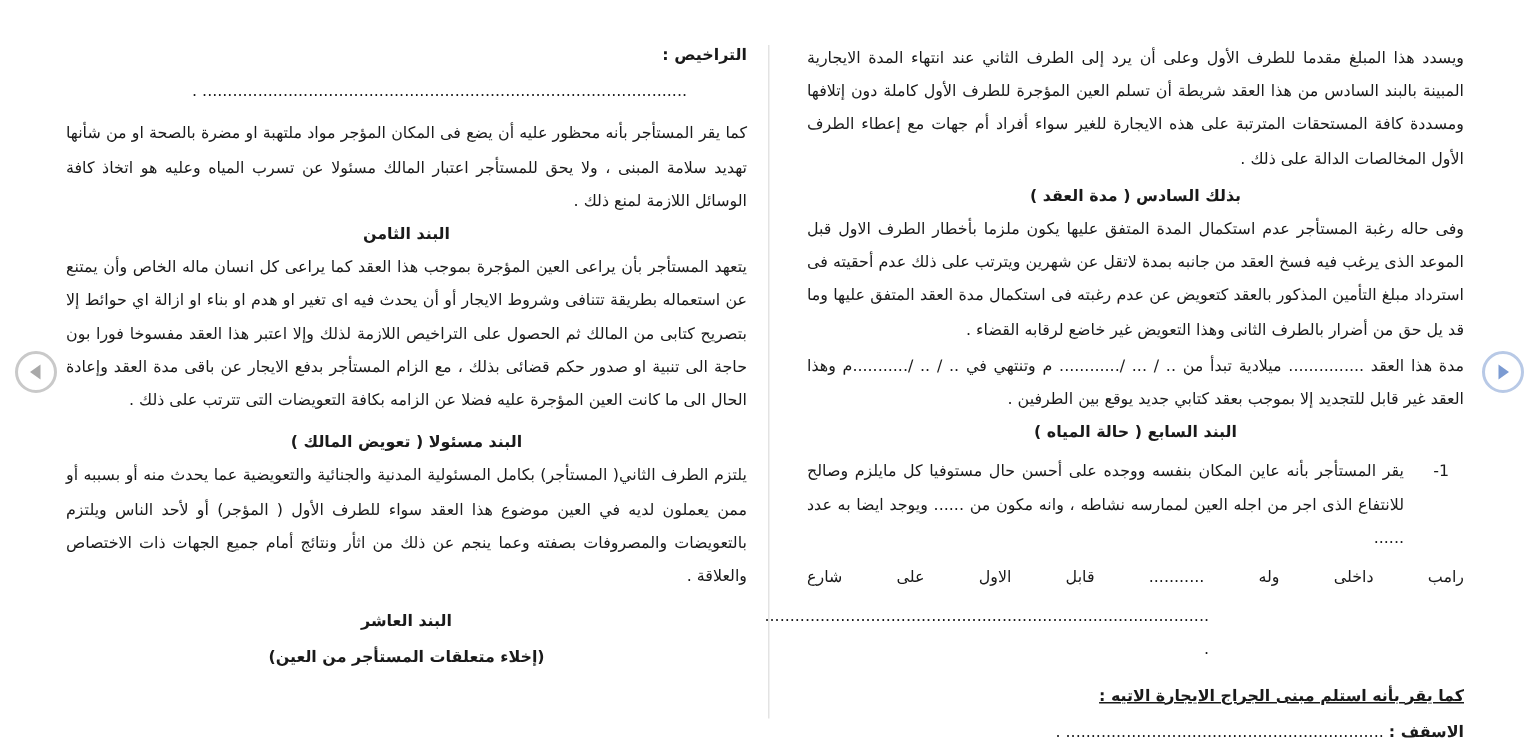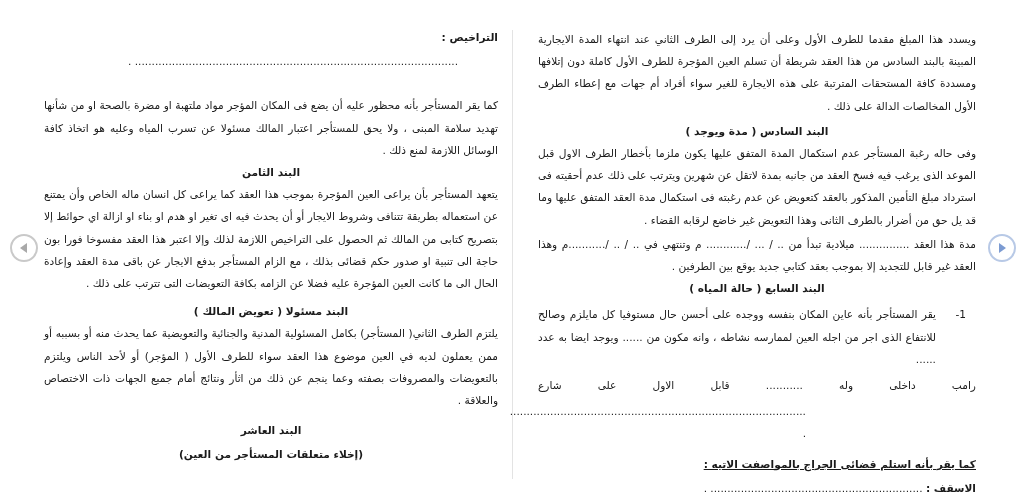--- a/index.html
+++ b/index.html
@@ -41,44 +41,44 @@
     }
     .nav-prev { left: 10px; border-color: #c9c9c9; }
     .nav-next { left: 988px; border-color: #b8c9e6; }
     .nav-btn svg { position: absolute; left: 0; top: 0; width: 24px; height: 24px; }
   </style>
 </head>
 <body>
 
 <div class="page page-right">
   <p>ويسدد هذا المبلغ مقدما للطرف الأول وعلى أن يرد إلى الطرف الثاني عند انتهاء المدة الايجارية المبينة بالبند السادس من هذا العقد شريطة أن تسلم العين المؤجرة للطرف الأول كاملة دون إتلافها ومسددة كافة المستحقات المترتبة على هذه الايجارة للغير سواء أفراد أم جهات مع إعطاء الطرف الأول المخالصات الدالة على ذلك .</p>
-  <p class="heading" style="margin-top:3px;">البند السادس ( مدة ويوجد )</p>
+  <p class="heading" style="margin-top:3px;">بذلك السادس ( مدة العقد )</p>
   <p>وفى حاله رغبة المستأجر عدم استكمال المدة المتفق عليها يكون ملزما بأخطار الطرف الاول قبل الموعد الذى يرغب فيه فسخ العقد من جانبه بمدة لاتقل عن شهرين ويترتب على ذلك عدم أحقيته فى استرداد مبلغ التأمين المذكور بالعقد كتعويض عن عدم رغبته فى استكمال مدة العقد المتفق عليها وما قد يل حق من أضرار بالطرف الثانى وهذا التعويض غير خاضع لرقابه القضاء .</p>
   <p style="margin-top:2px;">مدة هذا العقد ............... ميلادية تبدأ من .. / ... /............ م وتنتهي في .. / .. /...........م وهذا العقد غير قابل للتجديد إلا بموجب بعقد كتابي جديد يوقع بين الطرفين .</p>
   <p class="heading">البند السابع ( حالة المياه )</p>
   <p style="margin-top:4px; padding-right:40px; position:relative;">
     <span style="position:absolute; right:10px; top:0;">1-</span>
     <span>يقر المستأجر بأنه عاين المكان بنفسه ووجده على أحسن حال مستوفيا كل مايلزم وصالح للانتفاع الذى اجر من اجله العين لممارسه نشاطه ، وانه مكون من ...... ويوجد ايضا به عدد ......</span>
   </p>
   <p class="spaced" style="margin-top:4px;">رامب داخلى وله ........... قابل الاول على شارع</p>
   <p style="padding-right:170px; margin-top:4px;">........................................................................................ .</p>
-  <p class="underline" style="margin-top:8px;">كما يقر بأنه استلم قضائى الجراج بالمواصفت الاتيه :</p>
+  <p class="underline" style="margin-top:8px;">كما يقر بأنه استلم مبنى الجراج الايجارة الاتيه :</p>
   <p style="margin-top:2px;">
     <span class="label-bold">الاسقف :</span>
     <span>............................................................... .</span>
   </p>
 
 </div>
 
 <div class="divider"></div>
 
 <div class="page page-left">
   <p class="label-bold" style="margin-top:-2px;">التراخيص :</p>
   <p style="padding-right:40px; margin-top:2px;">................................................................................................ .</p>
-  <p style="margin-top:22px;">كما يقر المستأجر بأنه محظور عليه أن يضع فى المكان المؤجر مواد ملتهبة او مضرة بالصحة او من شأنها تهديد سلامة المبنى ، ولا يحق للمستأجر اعتبار المالك مسئولا عن تسرب المياه وعليه هو اتخاذ كافة الوسائل اللازمة لمنع ذلك .</p>
+  <p style="margin-top:6px;">كما يقر المستأجر بأنه محظور عليه أن يضع فى المكان المؤجر مواد ملتهبة او مضرة بالصحة او من شأنها تهديد سلامة المبنى ، ولا يحق للمستأجر اعتبار المالك مسئولا عن تسرب المياه وعليه هو اتخاذ كافة الوسائل اللازمة لمنع ذلك .</p>
   <p class="heading" style="margin-top:0px;">البند الثامن</p>
   <p>يتعهد المستأجر بأن يراعى العين المؤجرة بموجب هذا العقد كما يراعى كل انسان ماله الخاص وأن يمتنع عن استعماله بطريقة تتنافى وشروط الايجار أو أن يحدث فيه اى تغير او هدم او بناء او ازالة اي حوائط إلا بتصريح كتابى من المالك ثم الحصول على التراخيص اللازمة لذلك وإلا اعتبر هذا العقد مفسوخا فورا بون حاجة الى تنبية او صدور حكم قضائى بذلك ، مع الزام المستأجر بدفع الايجار عن باقى مدة العقد وإعادة الحال الى ما كانت العين المؤجرة عليه فضلا عن الزامه بكافة التعويضات التى تترتب على ذلك .</p>
   <p class="heading" style="margin-top:6px;">البند مسئولا ( تعويض المالك )</p>
   <p>يلتزم الطرف الثاني( المستأجر) بكامل المسئولية المدنية والجنائية والتعويضية عما يحدث منه أو بسببه أو ممن يعملون لديه في العين موضوع هذا العقد سواء للطرف الأول ( المؤجر) أو لأحد الناس ويلتزم بالتعويضات والمصروفات بصفته وعما ينجم عن ذلك من اثأر ونتائج أمام جميع الجهات ذات الاختصاص والعلاقة .</p>
   <p class="heading" style="margin-top:8px;">البند العاشر</p>
   <p class="heading" style="margin-top:2px;">(إخلاء متعلقات المستأجر من العين)</p>
 </div>
 
 <div class="nav-btn nav-prev">
   <svg viewBox="0 0 24 24">

